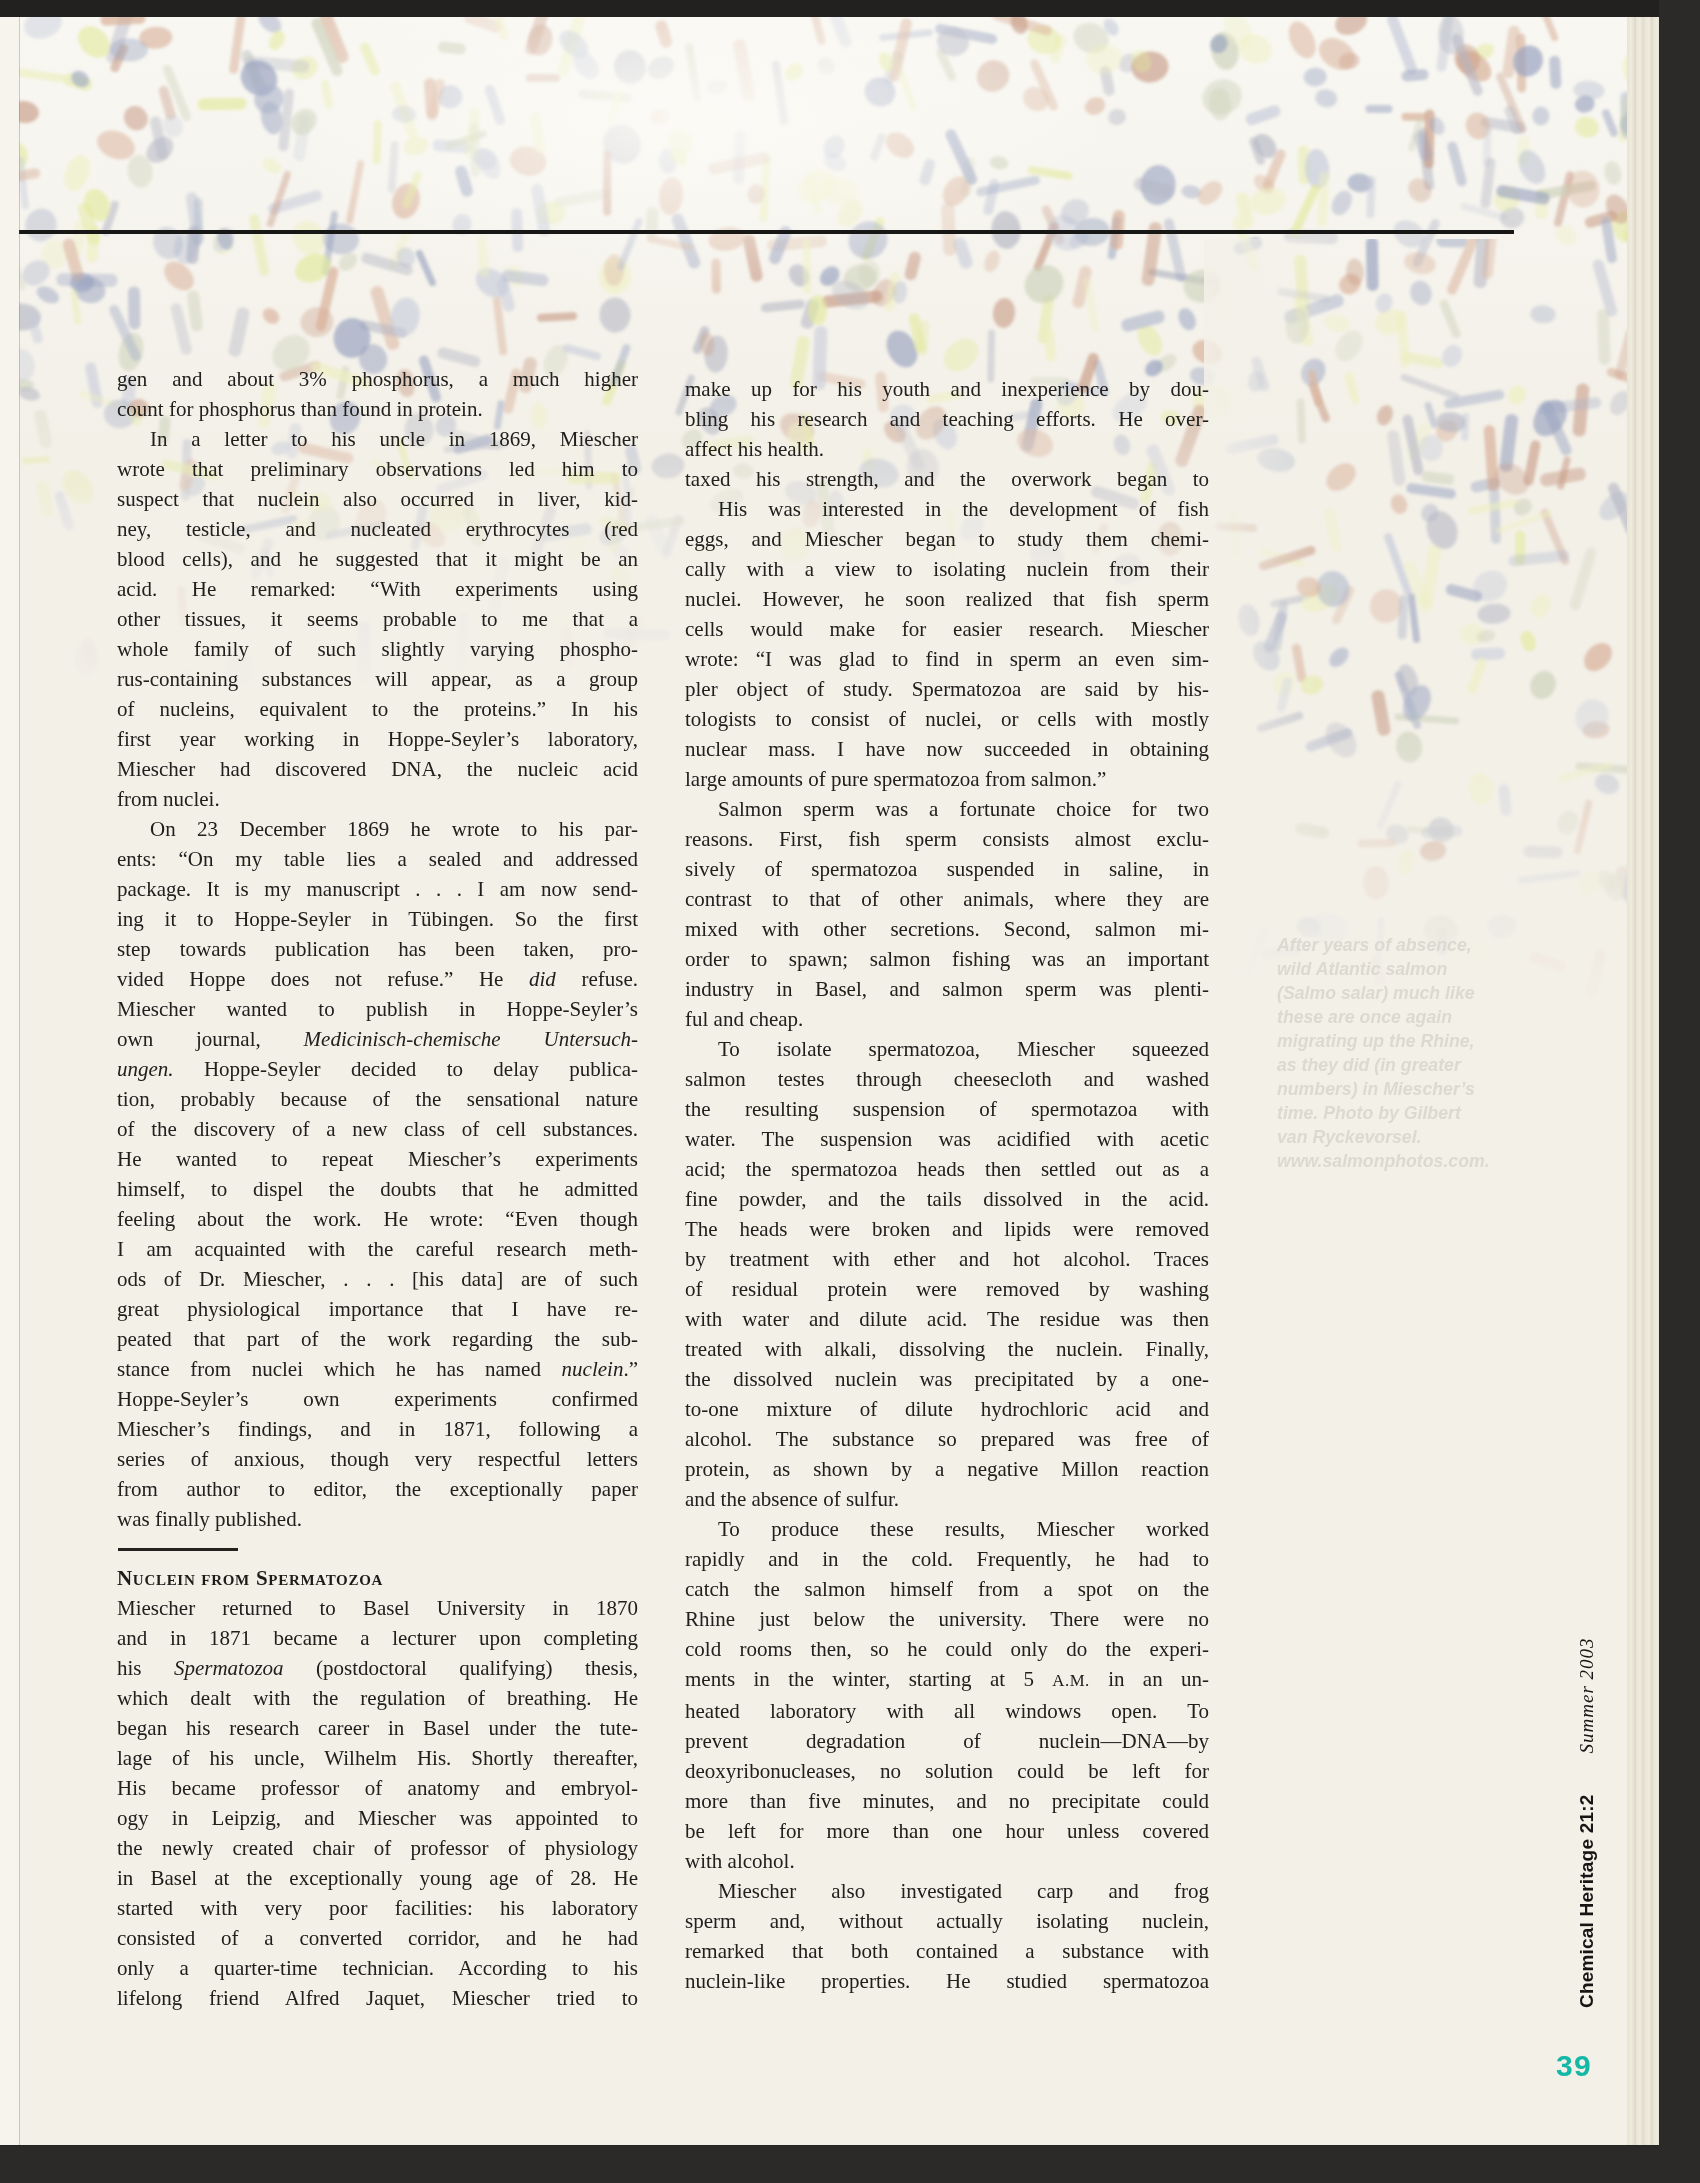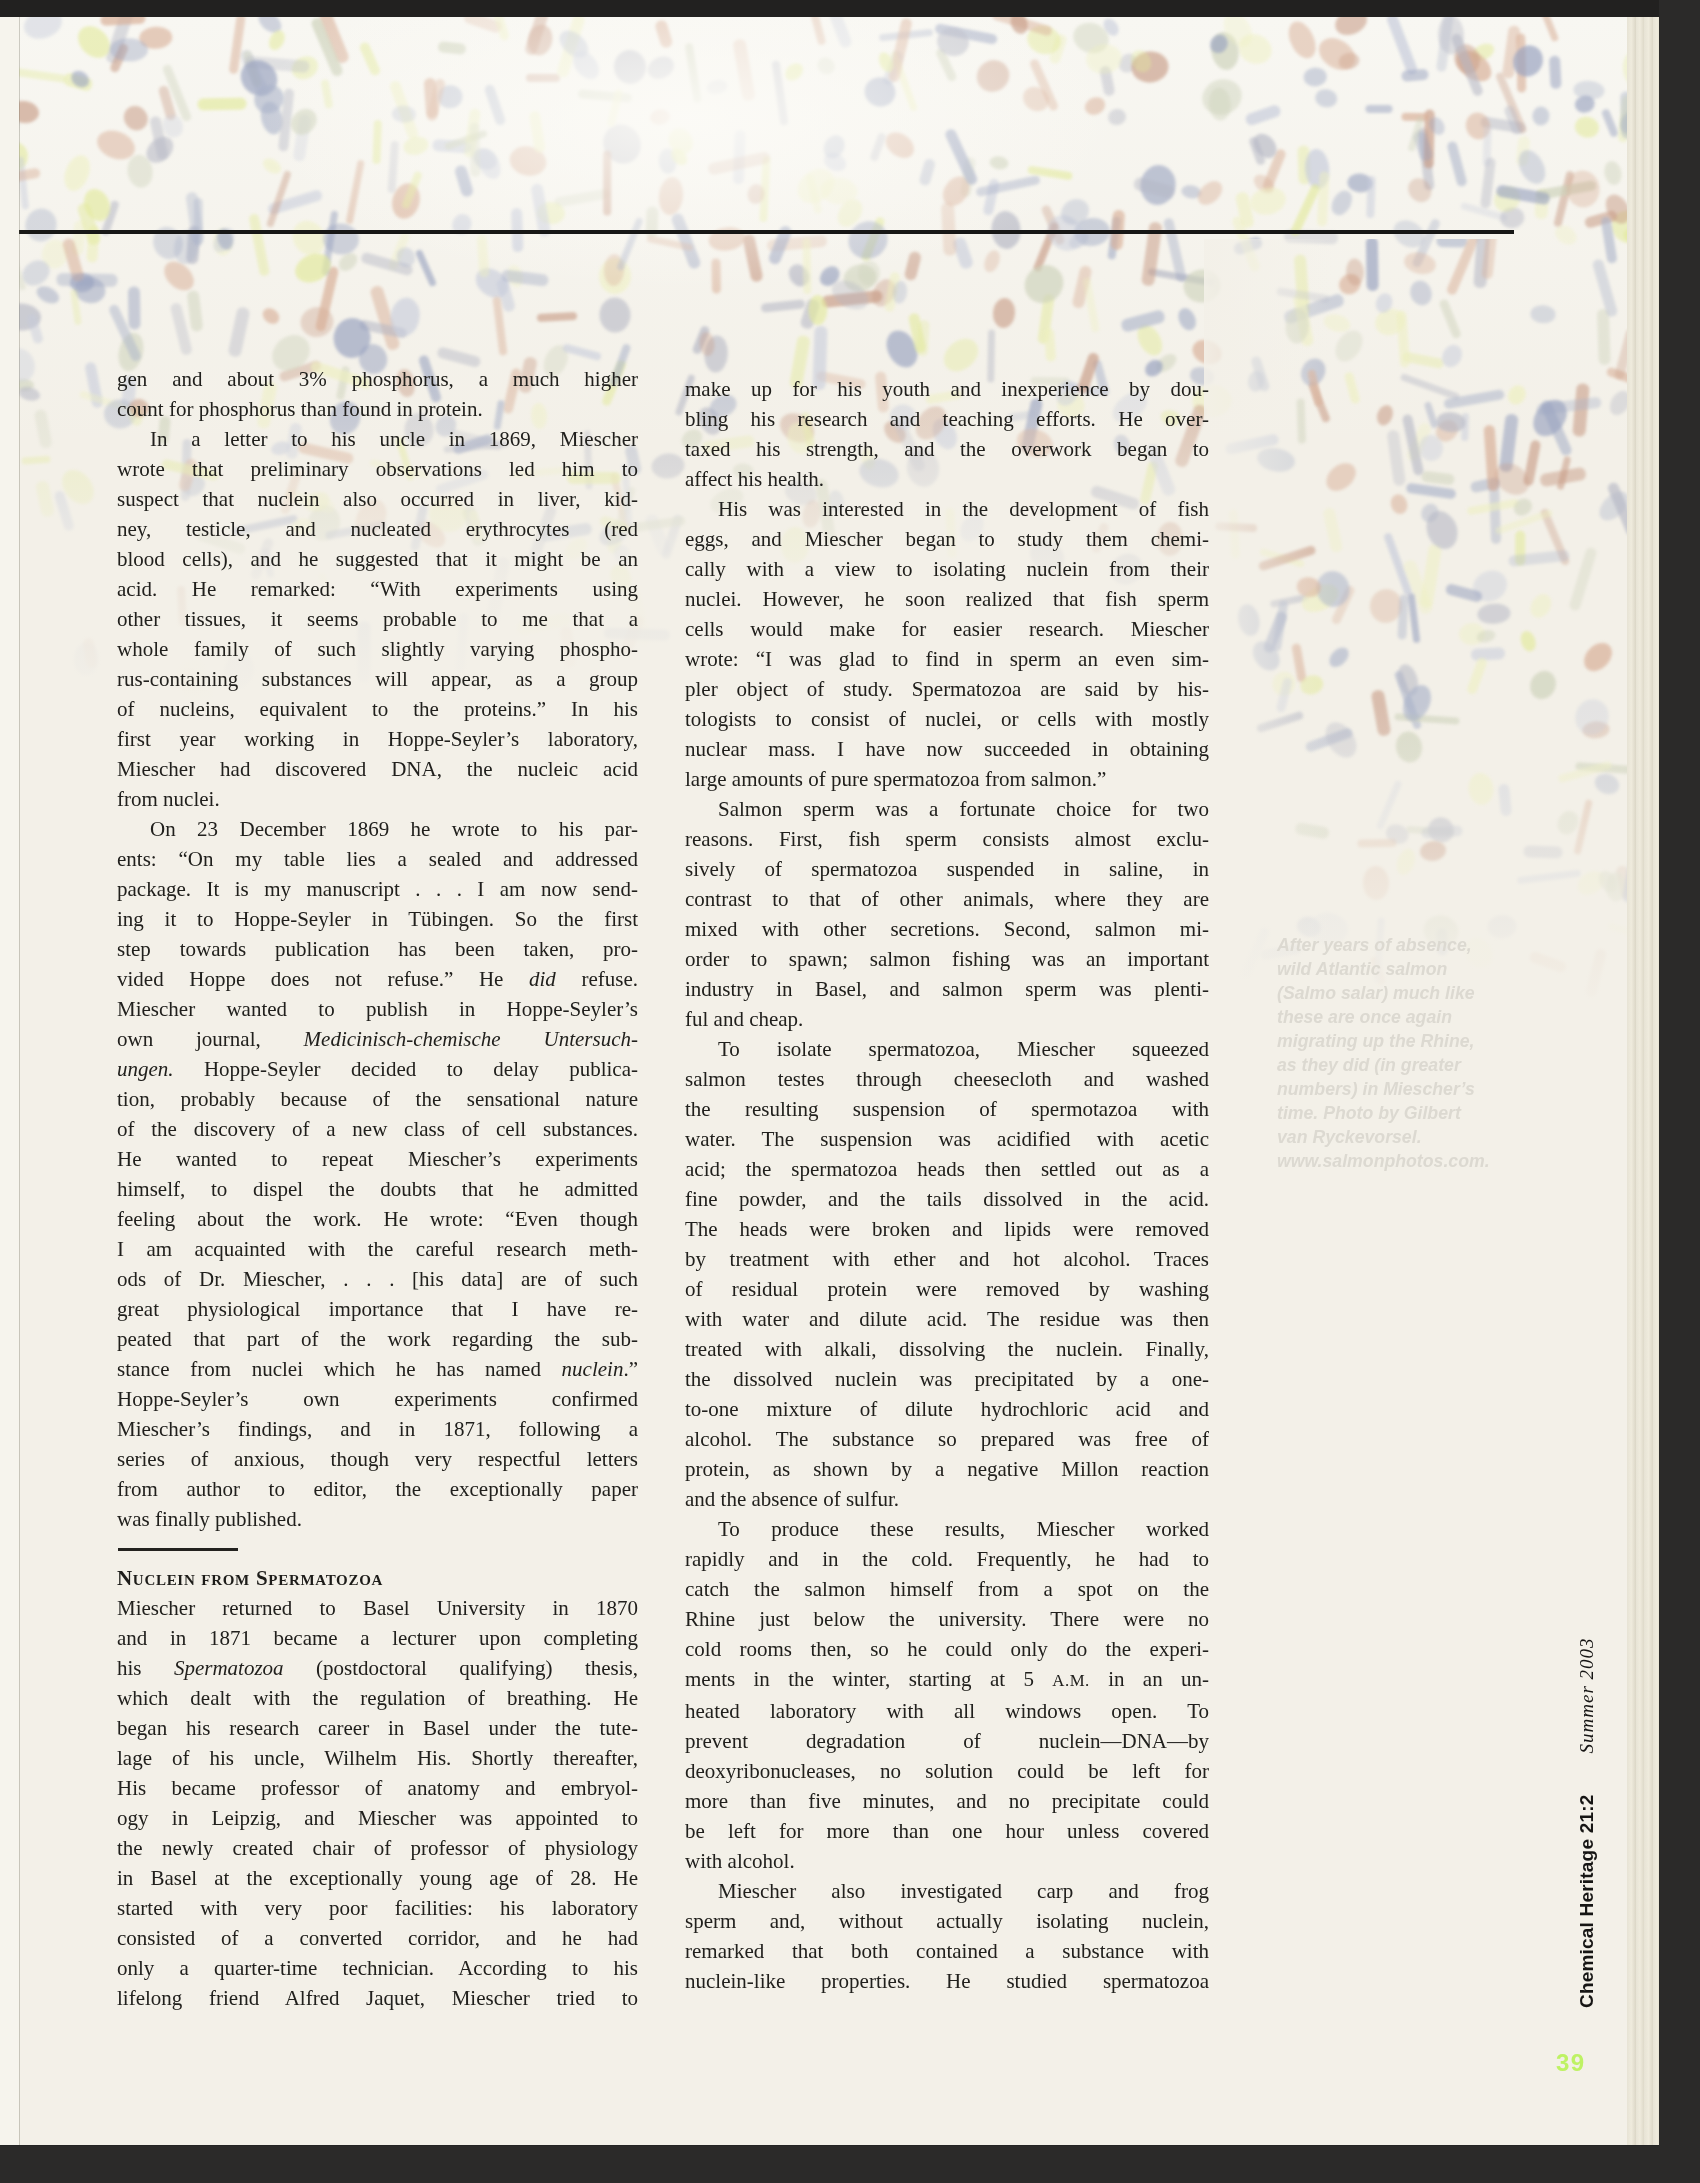--- a/index.html
+++ b/index.html
@@ -37,21 +37,21 @@
   .sect-heading{margin:0;font-size:21px;line-height:30px;font-weight:700;letter-spacing:0.7px;
         font-variant:small-caps;color:#1d1c19;}
   .caption{position:absolute;left:1277px;top:933px;width:248px;z-index:4;
         font-family:"Liberation Sans",sans-serif;font-weight:bold;font-style:italic;
         font-size:17.7px;line-height:24px;color:#dcd9d1;}
   .sidebar{position:absolute;left:1574px;top:2008px;width:373px;z-index:6;white-space:nowrap;
         transform:rotate(-90deg);transform-origin:0 0;font-size:19px;line-height:25px;color:#161514;}
   .sidebar .journal{font-family:"Liberation Sans",sans-serif;font-weight:bold;letter-spacing:0.2px;}
   .sidebar .issue{font-family:"Liberation Serif",serif;font-style:italic;margin-left:41px;letter-spacing:1px;}
   .pagenum{position:absolute;left:1556px;top:2049px;z-index:6;font-family:"Liberation Sans",sans-serif;
-        font-weight:bold;font-size:24px;letter-spacing:1.4px;color:#bef264;}
+        font-weight:bold;font-size:30px;letter-spacing:1.4px;color:#14b8a6;}
 </style>
 </head>
 <body>
 
 <div class="scan">
   <div class="paper">
     <div class="paper-light"></div>
   </div>
 
   <div class="collage collage-a" id="collage-a">
@@ -783,22 +783,22 @@
       <div class="line">the newly created chair of professor of physiology</div>
       <div class="line">in Basel at the exceptionally young age of 28. He</div>
       <div class="line">started with very poor facilities: his laboratory</div>
       <div class="line">consisted of a converted corridor, and he had</div>
       <div class="line">only a quarter-time technician. According to his</div>
       <div class="line">lifelong friend Alfred Jaquet, Miescher tried to</div>
     </div>
   <div class="col col-right" id="col-right">
       <div class="line">make up for his youth and inexperience by dou-</div>
       <div class="line">bling his research and teaching efforts. He over-</div>
+      <div class="line last">affect his health.</div>
       <div class="line">taxed his strength, and the overwork began to</div>
-      <div class="line last">affect his health.</div>
       <div class="line indent">His was interested in the development of fish</div>
       <div class="line">eggs, and Miescher began to study them chemi-</div>
       <div class="line">cally with a view to isolating nuclein from their</div>
       <div class="line">nuclei. However, he soon realized that fish sperm</div>
       <div class="line">cells would make for easier research. Miescher</div>
       <div class="line">wrote: “I was glad to find in sperm an even sim-</div>
       <div class="line">pler object of study. Spermatozoa are said by his-</div>
       <div class="line">tologists to consist of nuclei, or cells with mostly</div>
       <div class="line">nuclear mass. I have now succeeded in obtaining</div>
       <div class="line last">large amounts of pure spermatozoa from salmon.”</div>

